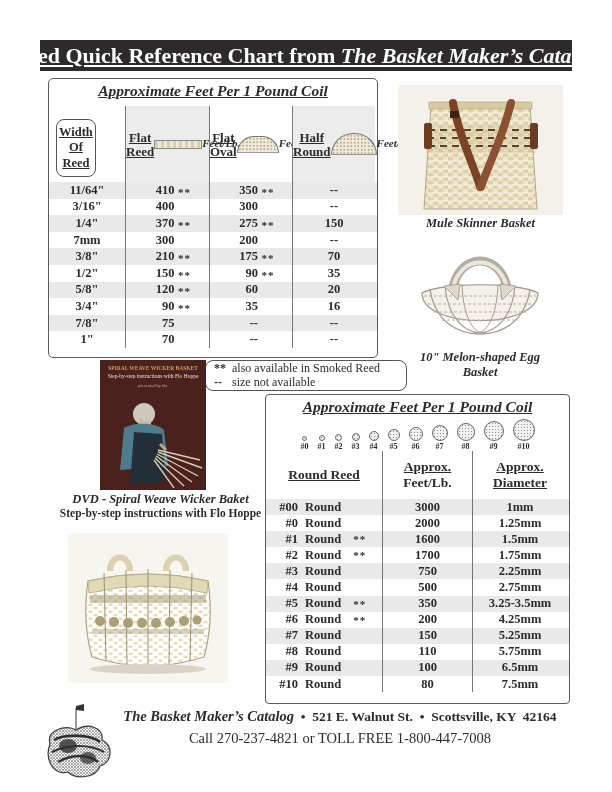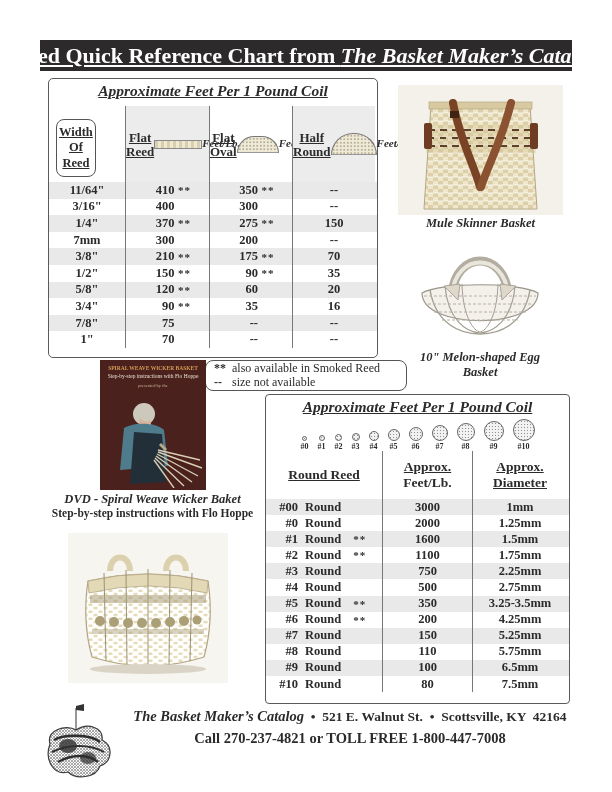--- a/index.html
+++ b/index.html
@@ -32,21 +32,21 @@
   .dome{border:1px solid #777;border-bottom:1px solid #999;border-radius:50px 50px 0 0;
         background:radial-gradient(#b7ad8f 1px, transparent 1.2px) 0 0/3.5px 3.5px,#efe9d8;}
   .dome.oval{width:40px;height:15px;}
   .dome.half{width:44px;height:20px;}
   .t1rows{}
   .t1row{display:grid;grid-template-columns:76px 84px 83px 83px;height:16.6px;align-items:center;}
   .t1row:nth-child(odd){background:#e9e9e9;}
   .cell{box-sizing:border-box;height:100%;display:flex;align-items:center;justify-content:center;
         font-weight:bold;font-size:12.5px;}
   .cell.sep{border-left:1px solid #777;}
-  .vwrap{display:flex;align-items:center;}
+  .vwrap{display:flex;align-items:flex-end;}
   .vnum{display:inline-block;width:34px;text-align:right;}
   .vnote{display:inline-block;width:20px;text-align:center;font-size:11px;letter-spacing:1px;}
 
   
   .fnote{position:absolute;left:205px;top:360px;width:202px;height:31px;border:1.2px solid #555;
          border-radius:8px;background:#fff;box-sizing:border-box;padding:1px 8px;font-size:12px;}
   .fnrow{display:flex;line-height:1.15;}
   .fnsym{width:18px;font-weight:bold;}
 
   
@@ -74,24 +74,24 @@
   .photo{position:absolute;}
   .cap{position:absolute;font-weight:bold;font-style:italic;font-size:12.5px;text-align:center;}
   .cap .sub{font-style:normal;font-size:11.5px;display:block;}
   .dvdcover{position:absolute;left:100px;top:360px;width:106px;height:130px;background:#4a211c;
             display:flex;flex-direction:column;align-items:center;overflow:hidden;}
   .dvdl1{color:#d49a55;font-size:5.5px;font-weight:bold;margin-top:5px;white-space:nowrap;}
   .dvdl2{color:#e9e0cf;font-size:5.5px;margin-top:2px;white-space:nowrap;}
   .dvdl3{color:#c5b394;font-size:4.5px;margin-top:4px;}
 
   
-  .footer-text{position:absolute;left:118px;top:708px;width:464px;text-align:center;}
+  .footer-text{position:absolute;left:108px;top:708px;width:464px;text-align:center;}
   .f1{font-size:13.5px;font-weight:bold;white-space:pre;}
   .f1 .brand{font-style:italic;font-size:14.5px;}
-  .f2{font-size:14.5px;font-weight:bold;margin-top:5px;}
+  .f2{font-size:14.5px;font-weight:normal;margin-top:5px;}
   .f3{font-size:15px;font-weight:bold;margin-top:7px;}
   .logo{position:absolute;left:38px;top:700px;}
 </style>
 </head>
 <body>
 
 <div class="page">
 
   <div class="titlebar">
     <span class="tbwrap"><span>Reed Quick Reference Chart from </span><span class="it">The Basket Maker’s Catalog</span></span>
@@ -422,21 +422,21 @@
           </div>
         <div class="cell sep">1600</div>
         <div class="cell sep">1.5mm</div>
       </div>
       <div class="t2row">
         <div class="rname">
             <span class="rsz">#2</span>
             <span class="rnm">Round</span>
             <span class="rnt">**</span>
           </div>
-        <div class="cell sep">1100</div>
+        <div class="cell sep">1700</div>
         <div class="cell sep">1.75mm</div>
       </div>
       <div class="t2row">
         <div class="rname">
             <span class="rsz">#3</span>
             <span class="rnm">Round</span>
             <span class="rnt"></span>
           </div>
         <div class="cell sep">750</div>
         <div class="cell sep">2.25mm</div>
@@ -568,21 +568,21 @@
         <path d="M58,62 L100,72"></path>
           <path d="M58,64 L102,80"></path>
           <path d="M57,66 L98,88"></path>
         <path d="M56,68 L92,94"></path>
           <path d="M55,70 L84,98"></path>
           <path d="M54,72 L74,100"></path>
       </g>
       <path d="M60,56 l6,6" stroke="#b9a888" stroke-width="3"></path>
     </svg>
   </div>
-  <div class="cap" style="left:40px;top:492px;width:225px">
+  <div class="cap" style="left:48px;top:492px;width:225px">
     <span>DVD - Spiral Weave Wicker Baket</span>
     <span class="sub" style="font-weight:bold">Step-by-step instructions with Flo Hoppe</span>
   </div>
 
   <div class="photo" style="left:68px;top:533px">
     <svg width="160" height="150" viewBox="0 0 160 150">
       <defs>
         <pattern id="weave2" width="10" height="7" patternUnits="userSpaceOnUse">
           <rect width="10" height="7" fill="#ffffff"></rect>
           <rect x="0.5" y="0.5" width="4" height="2.5" fill="#e7dcba"></rect>

